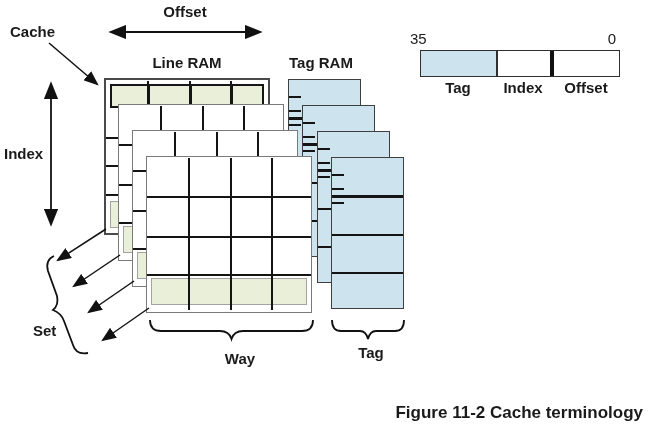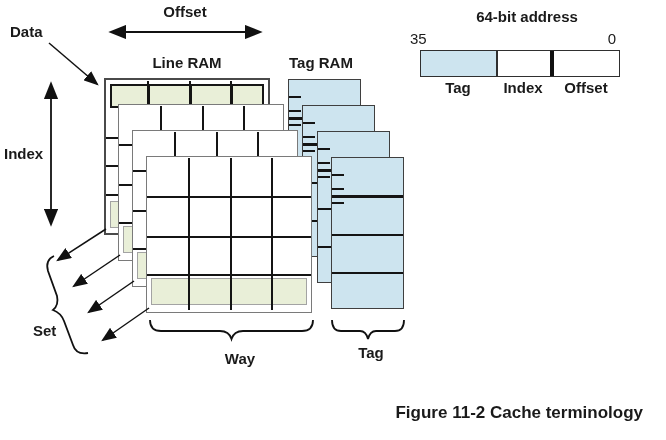--- a/index.html
+++ b/index.html
@@ -104,29 +104,28 @@
         <div class="hline" style="top: 37px; left: 0px; right: 0px; height: 3px;"></div>
         <div class="hline" style="top: 76px; left: 0px; right: 0px; height: 1.5px;"></div>
         <div class="hline" style="top: 114px; left: 0px; right: 0px; height: 1.5px;"></div>
         <div class="hline" style="top: 16px; left: 0px; width: 12px; height: 2px;"></div>
         <div class="hline" style="top: 30px; left: 0px; width: 12px; height: 2px;"></div>
         <div class="hline" style="top: 44px; left: 0px; width: 12px; height: 2px;"></div>
       </div>
     </div>
 
   <div class="lbl ctr" style="left:185px; top:4px;">Offset</div>
-  <div class="lbl" style="left:10px; top:24px;">Data</div>
+  <div class="lbl" style="left:10px; top:24px;">Cache</div>
   <div class="lbl ctr" style="left:187px; top:55px;">Line RAM</div>
   <div class="lbl ctr" style="left:321px; top:55px;">Tag RAM</div>
   <div class="lbl" style="left:4px; top:146px;">Index</div>
   <div class="lbl" style="left:33px; top:323px;">Set</div>
   <div class="lbl ctr" style="left:240px; top:351px;">Way</div>
   <div class="lbl ctr" style="left:371px; top:345px;">Tag</div>
 
-  <div class="lbl ctr" style="left:527px; top:9px;">64-bit address</div>
   <div class="lbl thin-w" style="left:410px; top:31px;">35</div>
   <div class="lbl thin-w rgt" style="left:616px; top:31px;">0</div>
   <div class="addr-box">
     <div class="addr-seg-tag"></div>
     <div class="addr-div-thin"></div>
     <div class="addr-div-thick"></div>
   </div>
   <div class="lbl ctr" style="left:458px; top:80px;">Tag</div>
   <div class="lbl ctr" style="left:523px; top:80px;">Index</div>
   <div class="lbl ctr" style="left:586px; top:80px;">Offset</div>

